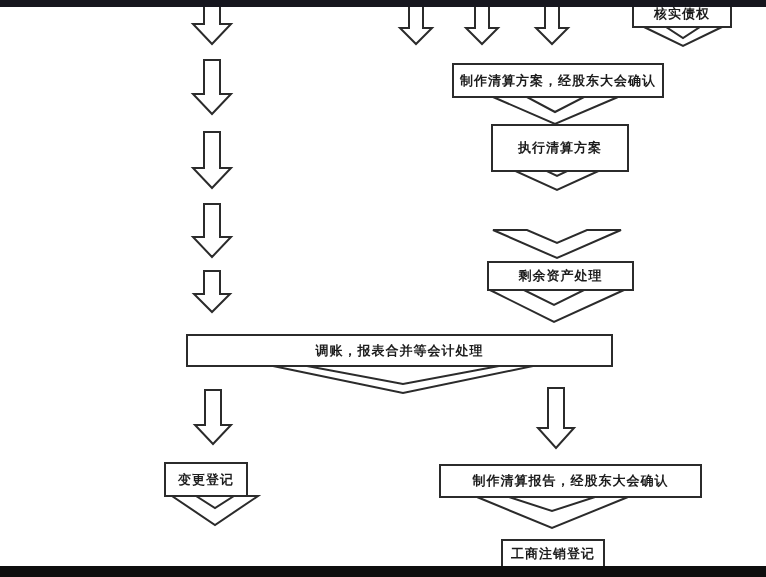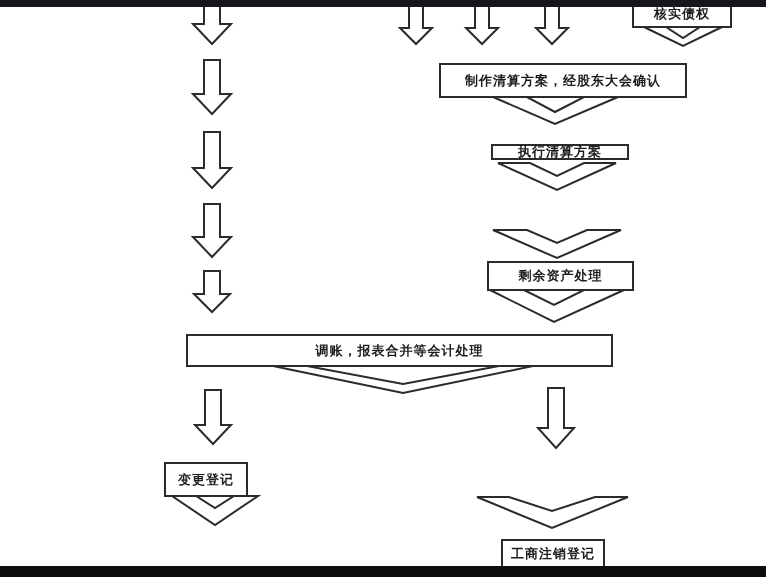--- a/index.html
+++ b/index.html
@@ -60,30 +60,31 @@
 
     <polygon points="548,388 564,388 564,428 574,428 556,448 538,428 548,428"></polygon>
 
     <polygon points="172,496 196,496 215,508 234,496 258,496 215,525"></polygon>
 
     <polygon points="477,497 509,497 552,511 595,497 628,497 552,528"></polygon>
   </svg>
 
   <div class="node" style="left:632px;top:0px;width:100px;height:28px">核实债权</div>
 
-  <div class="node" style="left:439px;top:63px;width:248px;height:35px">制作清算方案，经股东大会确认</div>
+  <div class="node" style="left:452px;top:63px;width:212px;height:35px">制作清算方案，经股东大会确认</div>
 
-  <div class="node" style="left:491px;top:144px;width:138px;height:16px">执行清算方案</div>
+  <div class="node" style="left:491px;top:124px;width:138px;height:48px">执行清算方案</div>
 
 
   <div class="node" style="left:186px;top:334px;width:427px;height:33px">调账，报表合并等会计处理</div>
 
   <div class="node" style="left:487px;top:261px;width:147px;height:30px">剩余资产处理</div>
 
   <div class="node" style="left:164px;top:462px;width:84px;height:35px">变更登记</div>
 
+  <div class="node" style="left:439px;top:464px;width:263px;height:34px">制作清算报告，经股东大会确认</div>
 
   <div class="node" style="left:501px;top:539px;width:104px;height:30px">工商注销登记</div>
 
   <div id="top-bar" class="edge-bar"></div>
   <div id="bottom-bar" class="edge-bar"></div>
 
 </div>
 
 </body></html>

